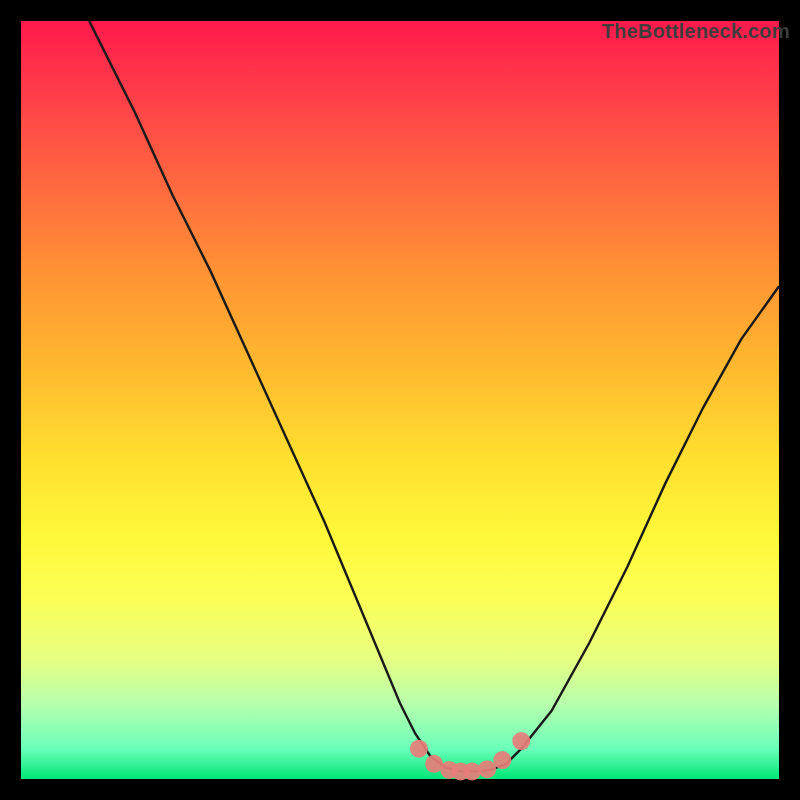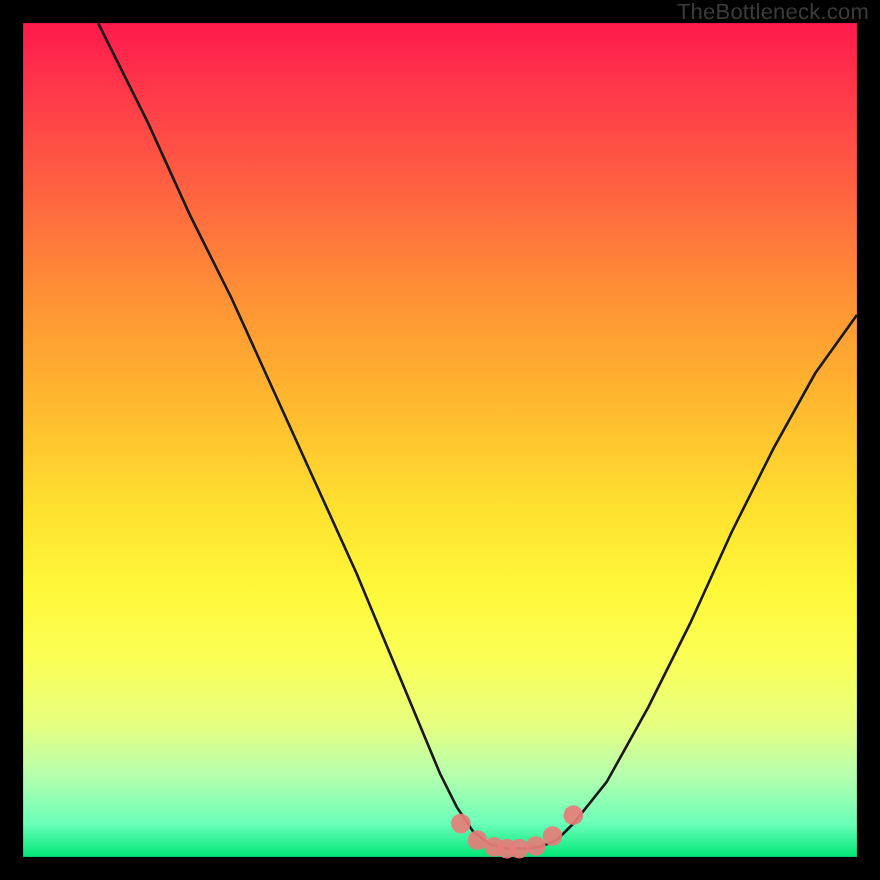--- a/index.html
+++ b/index.html
@@ -41,25 +41,25 @@
   svg.overlay {
     position: absolute;
     left: 21px;
     top: 21px;
     width: 758px;
     height: 758px;
     overflow: visible;
   }
   .watermark {
     position: absolute;
-    top: 0;
+    top: 20px;
     right: 10px;
     color: #3c3c3c;
     font-size: 20px;
-    font-weight: 400;
+    font-weight: 700;
     letter-spacing: 0.2px;
     user-select: none;
   }
 </style>
 </head>
 <body>
 
 <div class="stage">
 
   <div class="plot-box"></div>

